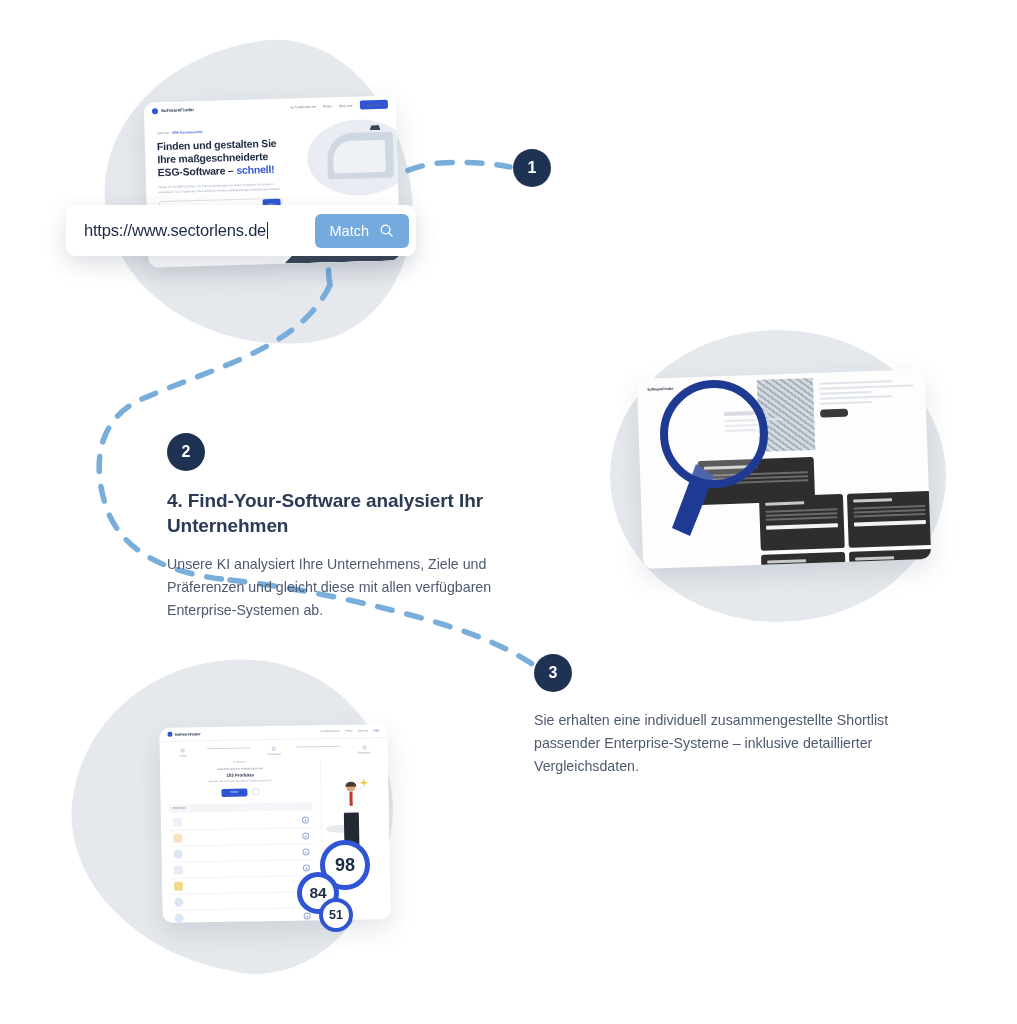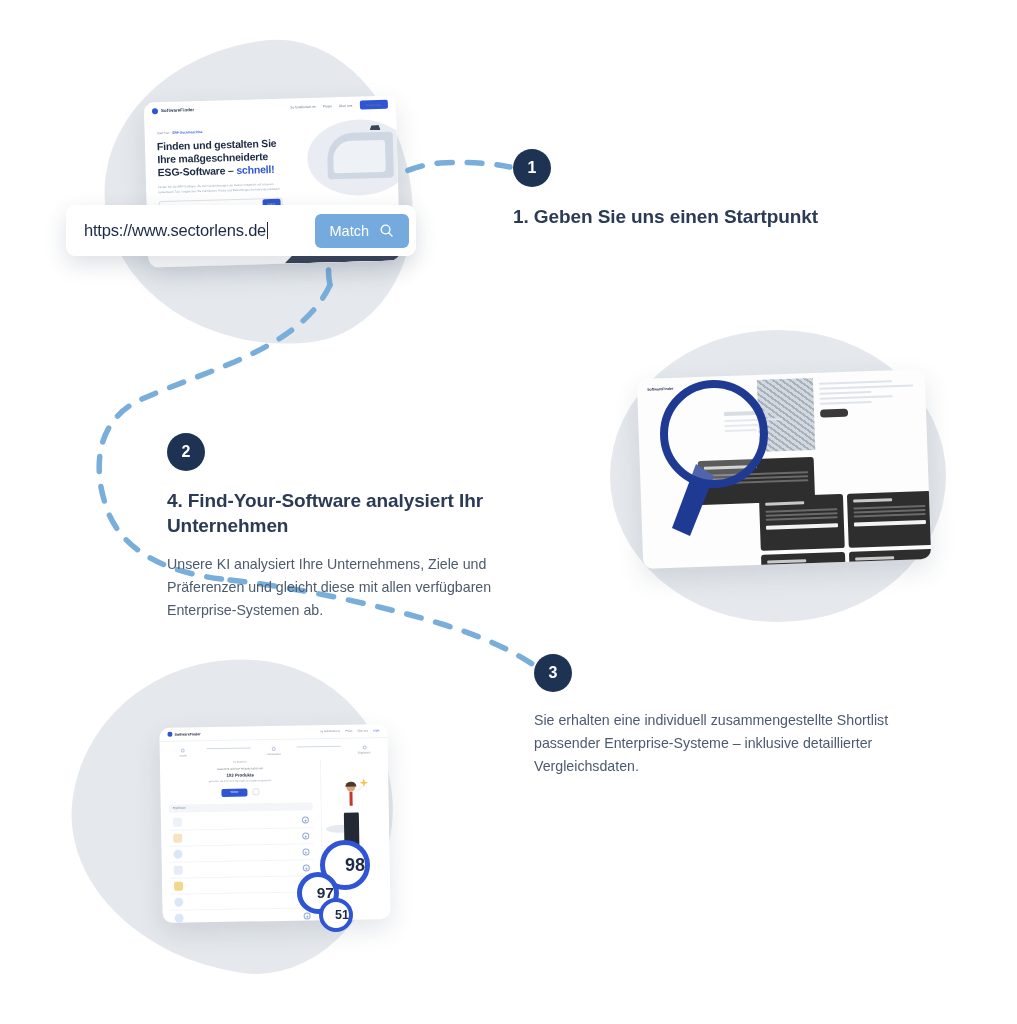--- a/index.html
+++ b/index.html
@@ -350,21 +350,21 @@
   .sp-spark { position:absolute; left:22px; top:-4px; width:9px; height:9px; background:#f2c744;
               clip-path: polygon(50% 0,62% 38%,100% 50%,62% 62%,50% 100%,38% 62%,0 50%,38% 38%); }
   .sp-shadow { position:absolute; left:4px; top:66px; width:28px; height:8px; border-radius:50%; background:#e6e9ee; }
 
   
   .score {
     position: absolute;
     border-radius: 50%;
     background: #ffffff;
     border: 5px solid #2f55d4;
-    display: flex; align-items: center; justify-content: flex-end;
+    display: flex; align-items: center; justify-content: center;
     font-weight: 800;
     color: #1d2a44;
     z-index: 26;
   }
   #score-98 { left: 320px; top: 840px; width: 50px; height: 50px; font-size: 18px; }
   #score-97 { left: 297px; top: 872px; width: 42px; height: 42px; font-size: 15.5px; border-width: 5px; }
   #score-93 { left: 319px; top: 898px; width: 34px; height: 34px; font-size: 12.5px; border-width: 4px; }
 
   
   .step-block { position: absolute; }
@@ -633,29 +633,28 @@
           <span class="sp-spark"></span>
         </div>
       </div>
     </div>
   </div>
 
   <div class="score" id="score-98">
     <span>98</span>
   </div>
   <div class="score" id="score-97">
-    <span>97</span>
+    <span>84</span>
   </div>
   <div class="score" id="score-93">
     <span>51</span>
   </div>
 
   <div class="step-block" id="step-1">
     <div class="step-badge">1</div>
-    <h2 class="step-title">1. Geben Sie uns einen Startpunkt</h2>
   </div>
 
   <div class="step-block" id="step-2">
     <div class="step-badge">2</div>
     <h2 class="step-title">4. Find-Your-Software analysiert Ihr Unternehmen</h2>
     <p class="step-desc">Unsere KI analysiert Ihre Unternehmens, Ziele und Präferenzen und gleicht diese mit allen verfügbaren Enterprise-Systemen ab.</p>
   </div>
 
   <div class="step-block" id="step-3">
     <div class="step-badge">3</div>

